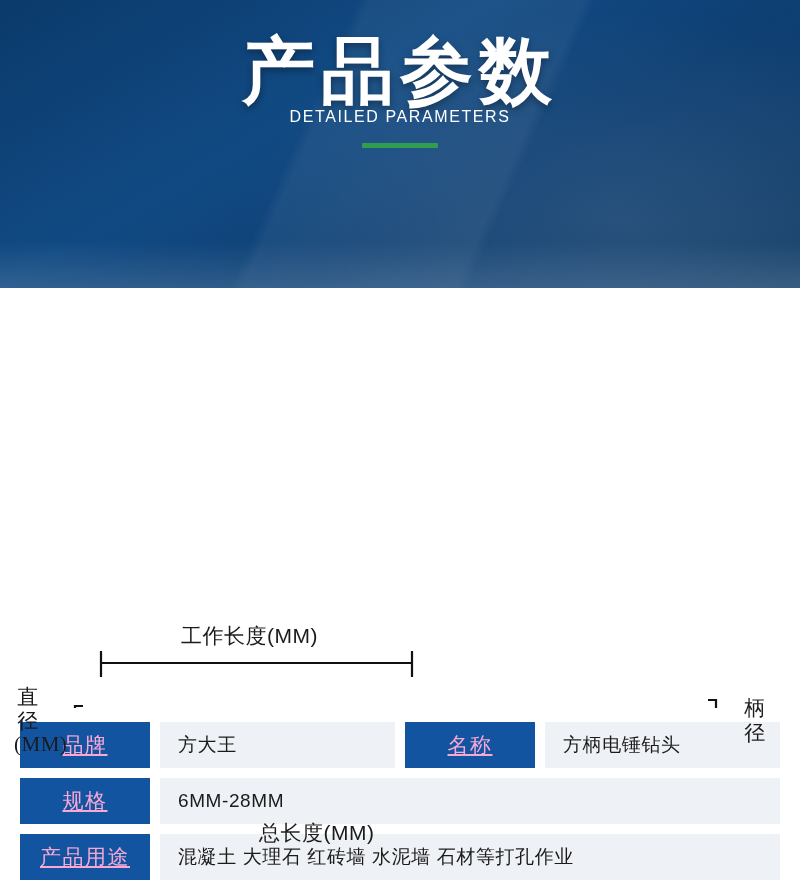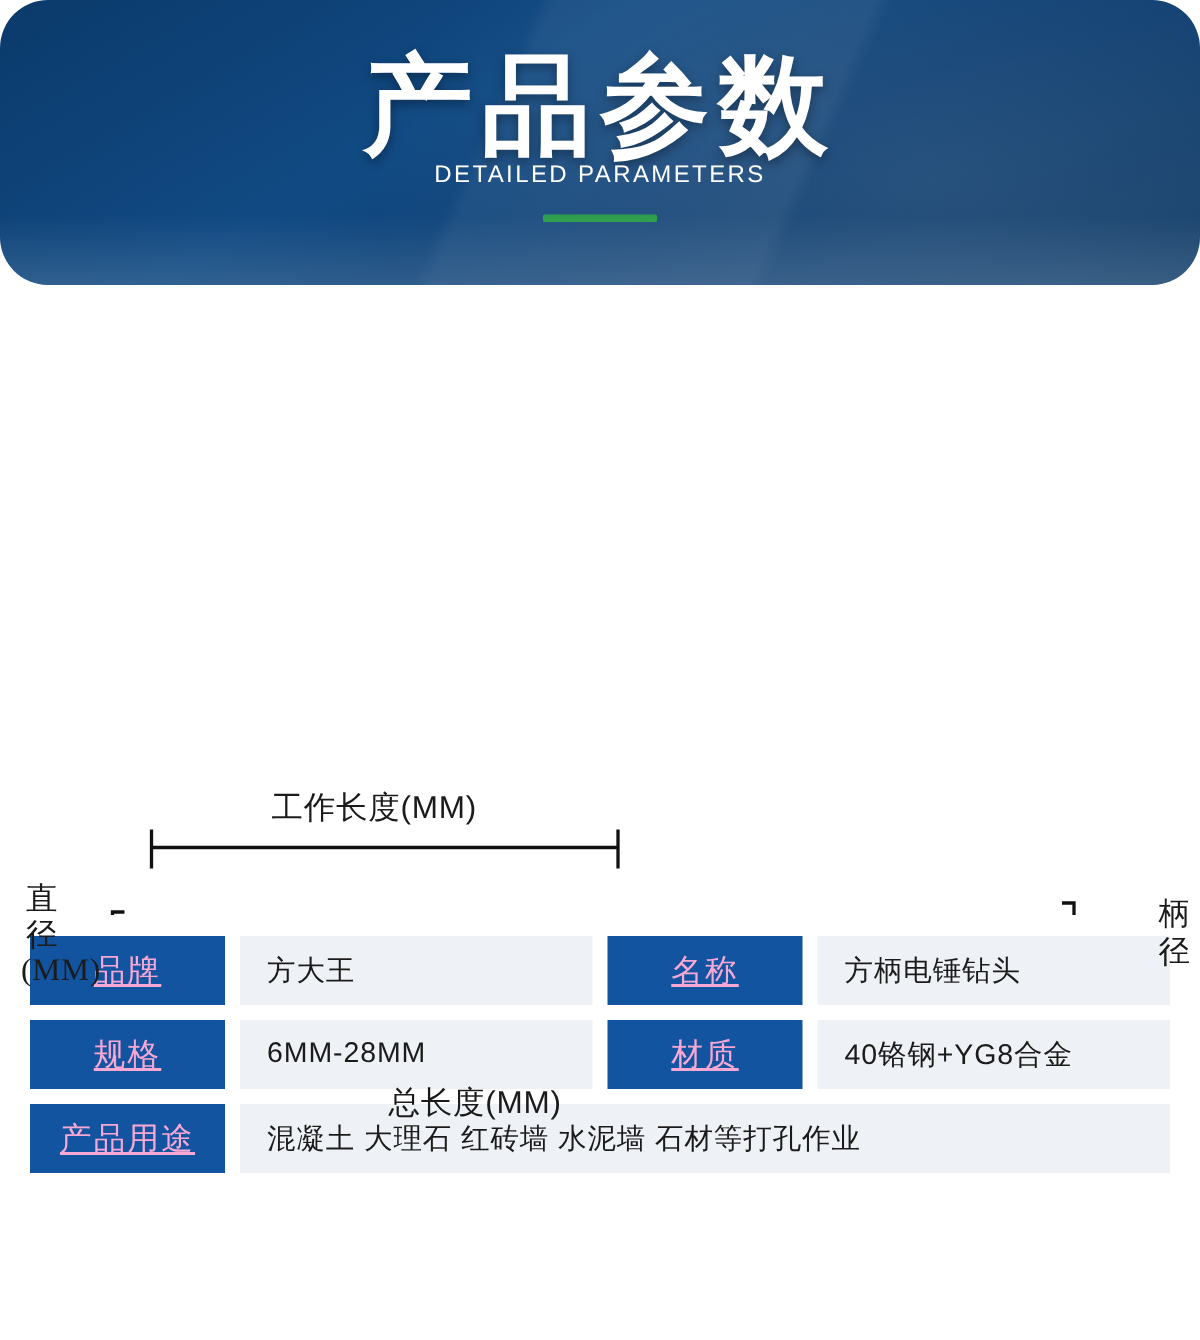--- a/index.html
+++ b/index.html
@@ -9,24 +9,23 @@
     height: 893px;
     background: #ffffff;
     font-family: "Liberation Sans", sans-serif;
     overflow: hidden;
   }
 
   
   .banner {
     position: relative;
     width: 800px;
-    height: 190px;
+    height: 288px;
     background: linear-gradient(150deg, #0b3a6b 0%, #114a83 38%, #0e3f73 62%, #123c66 100%);
     overflow: hidden;
-    border-radius: 32px;
   }
   .banner .diag {
     position: absolute;
     left: -120px;
     top: -60px;
     width: 1100px;
     height: 360px;
     background: linear-gradient(118deg, rgba(255,255,255,0) 40%, rgba(255,255,255,0.05) 41%, rgba(255,255,255,0.05) 58%, rgba(255,255,255,0) 59%);
     transform: rotate(-4deg);
     pointer-events: none;
@@ -93,21 +92,20 @@
     white-space: nowrap;
   }
   #lbl-work { left: 181px; top: 334px; }
   #lbl-total { left: 247px; top: 531px; margin-left: 12px; }
   #lbl-shank {
     left: 742px; top: 408px;
     width: 26px;
     white-space: normal;
     line-height: 1.18;
     text-align: center;
-    margin-left: 28px;
   }
   #lbl-dia {
     left: 14px; top: 398px;
     width: 28px;
     white-space: normal;
     line-height: 1.12;
     text-align: center;
     font-family: Liberation Serif, serif;
   }
 
@@ -267,24 +265,20 @@
       <div class="cell-label">名称</div>
       <div class="cell-value">方柄电锤钻头</div>
     </div>
   </div>
 
   <div class="spec-row">
     <div class="pair">
       <div class="cell-label">规格</div>
       <div class="cell-value">6MM-28MM</div>
     </div>
-    <div class="pair">
-      <div class="cell-label">材质</div>
-      <div class="cell-value">40铬钢+YG8合金</div>
-    </div>
   </div>
 
 
   <div class="spec-row">
     <div class="cell-label">产品用途</div>
     <div class="cell-value">混凝土 大理石 红砖墙 水泥墙 石材等打孔作业</div>
   </div>
 
 </div>
 

